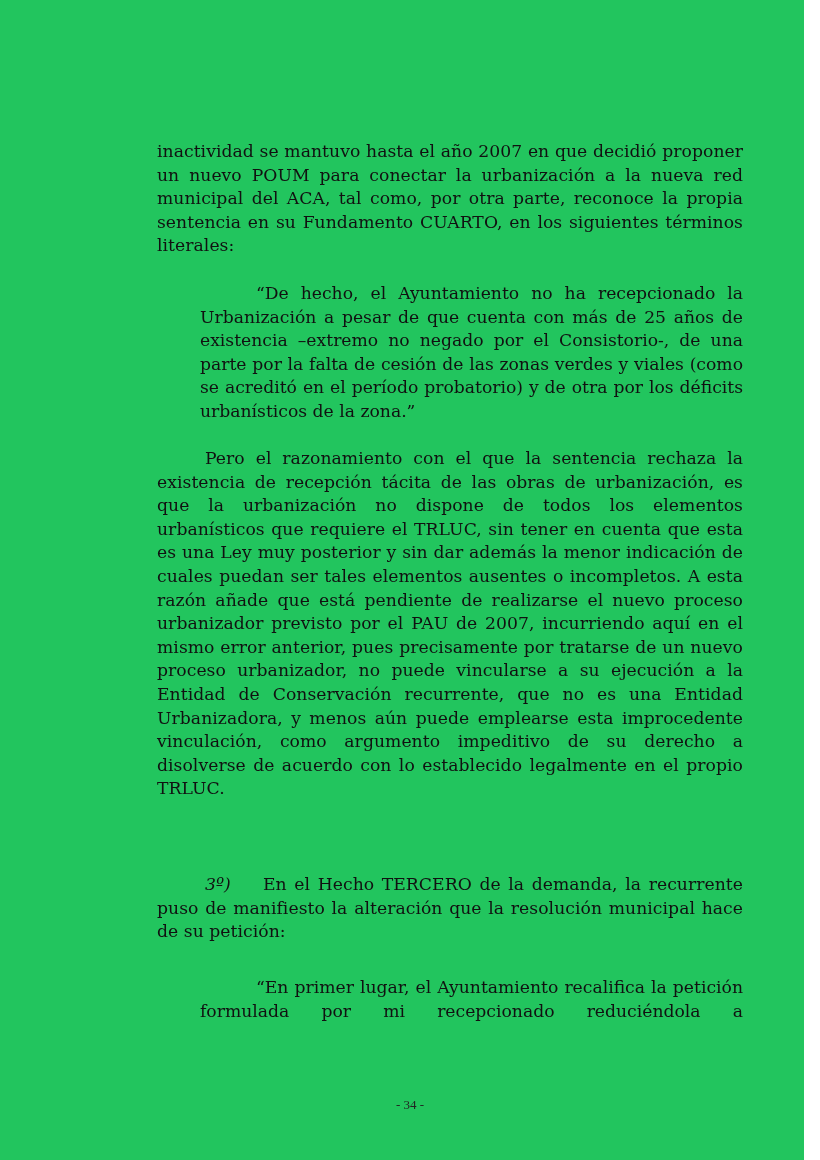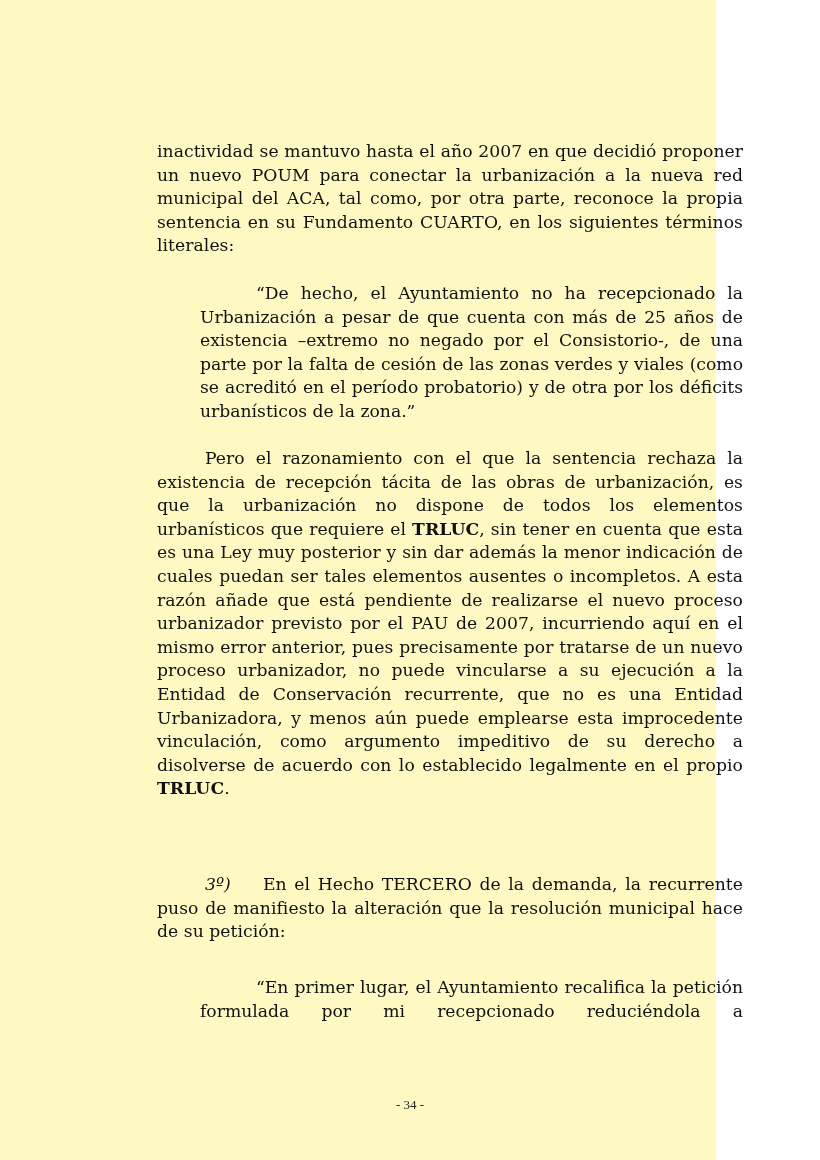--- a/index.html
+++ b/index.html
@@ -11,22 +11,22 @@
       width: 820px;
       height: 1160px;
       position: relative;
       overflow: hidden;
       font-family: "DejaVu Serif", "Liberation Serif", serif;
       color: #111111;
     }
     .page {
       position: absolute;
       left: 0; top: 0;
-      width: 716px; height: 1160px;
-      background: #fef9c3;
+      width: 804px; height: 1160px;
+      background: #22c55e;
     }
     .text-block {
       position: absolute;
       left: 157px;
       width: 586px;
       font-size: 17.2px;
       line-height: 23.6px;
       text-align: justify;
       letter-spacing: 0.05px;
       margin: 0;
@@ -41,21 +41,21 @@
       font-size: 17.2px;
       line-height: 23.6px;
       text-align: justify;
       text-indent: 56px;
       margin: 0;
     }
     .justify-last {
       text-align-last: justify;
     }
     b.strong {
-      font-weight: bold;
+      font-weight: normal;
     }
     .page-number {
       position: absolute;
       top: 1097px;
       left: 0;
       width: 820px;
       text-align: center;
       font-family: "Liberation Serif", serif;
       font-size: 13px;
       color: #222;

